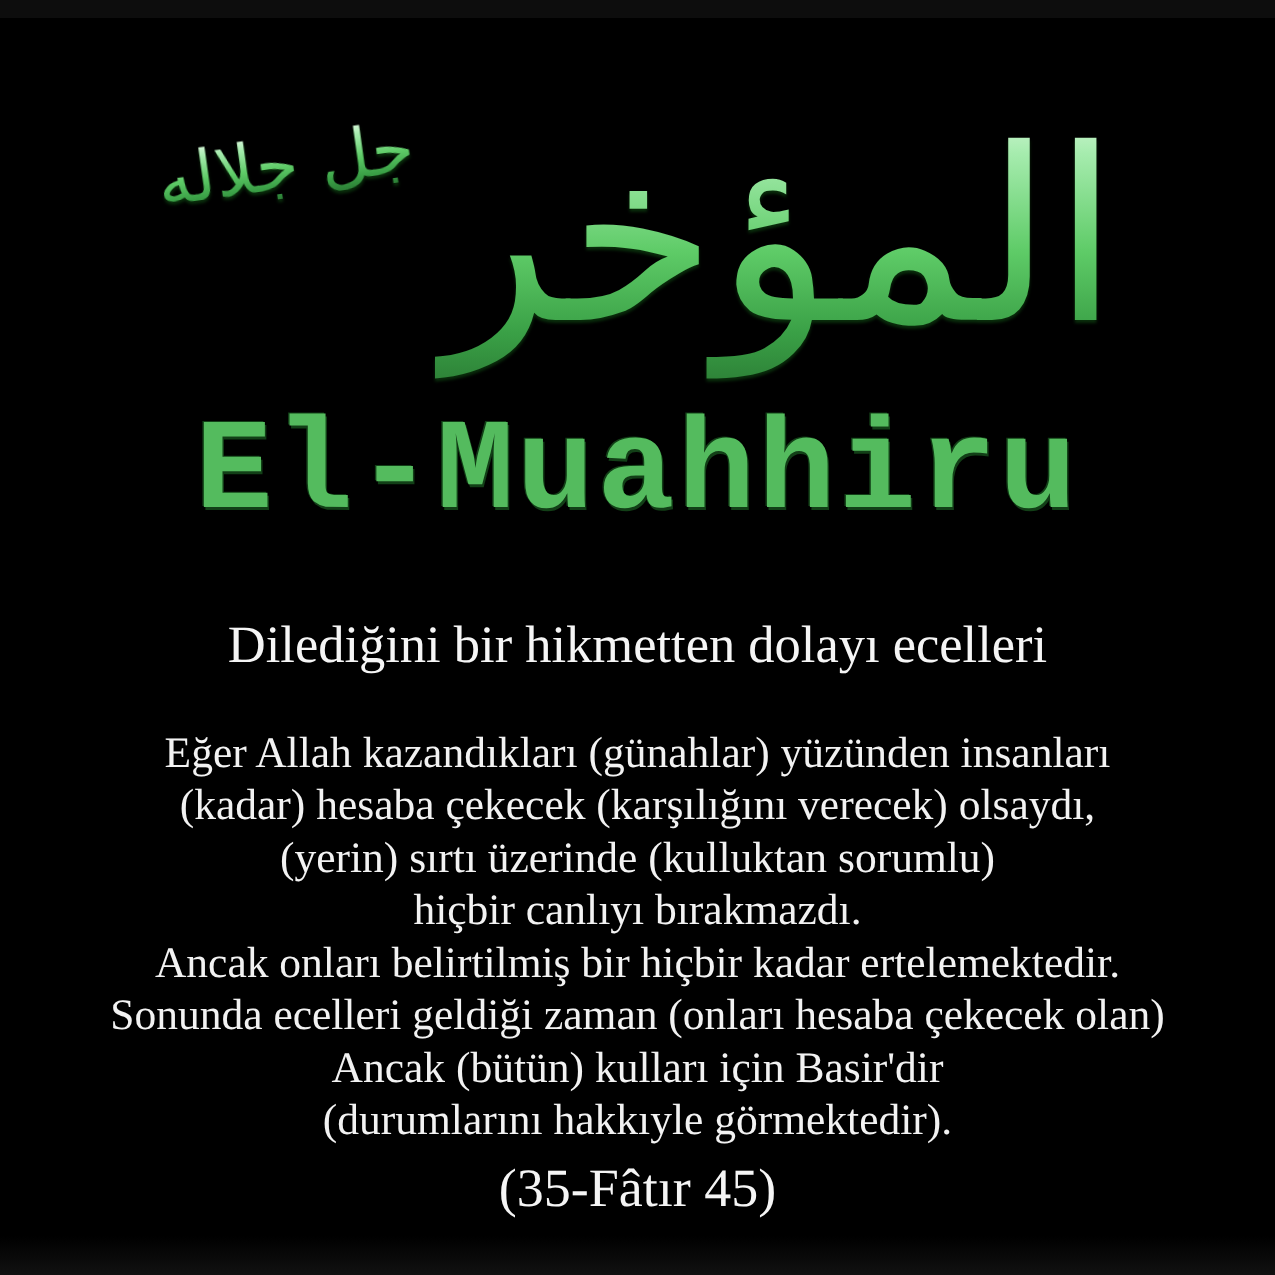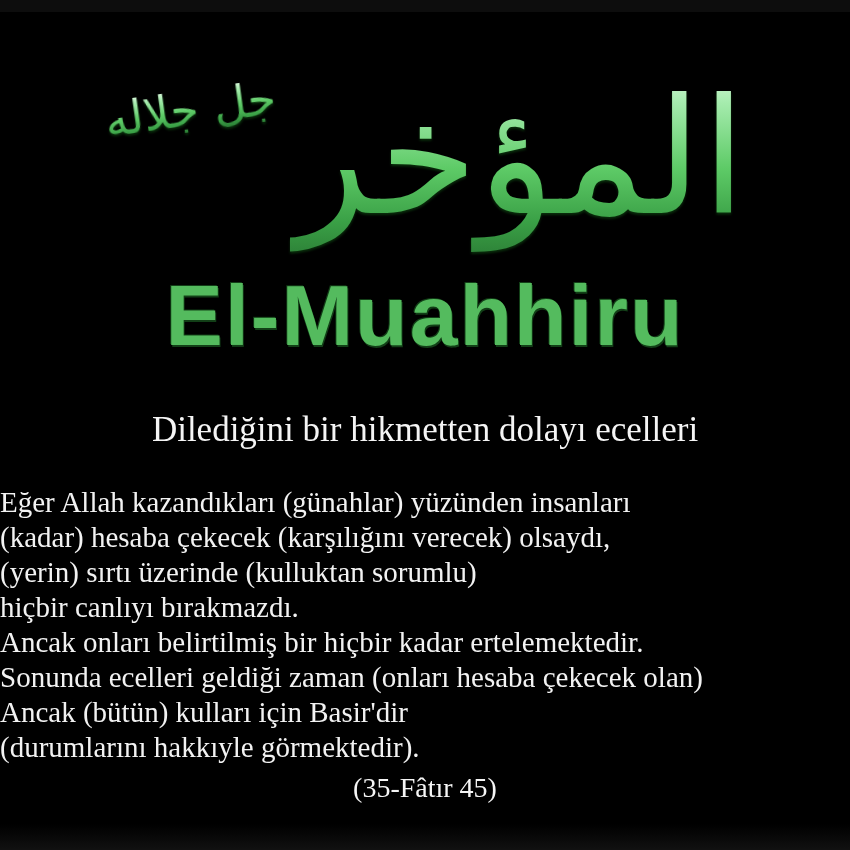--- a/index.html
+++ b/index.html
@@ -67,21 +67,21 @@
   }
 
   
   .title {
     position: absolute;
     top: 270px;
     left: 0;
     width: 100%;
     margin: 0;
     text-align: center;
-    font-family: Liberation Sans, sans-serif;
+    font-family: Liberation Mono, monospace;
     font-weight: bold;
     font-size: 86px;
     line-height: 1.05;
     letter-spacing: 2px;
     color: #54bb5e;
     text-shadow: 1px 2px 0 #123f17, -1px -1px 0 #123f17;
   }
 
   
   .subtitle {
@@ -95,34 +95,35 @@
     line-height: 1.2;
     color: #f5f5f5;
   }
 
   
   .verse {
     position: absolute;
     top: 485px;
     left: 0;
     width: 100%;
+    text-align: center;
     font-size: 29px;
     line-height: 35px;
     color: #f2f2f2;
   }
 
   
   .reference {
     position: absolute;
     top: 771px;
     left: 0;
     width: 100%;
     margin: 0;
     text-align: center;
-    font-size: 28px;
+    font-size: 36px;
     line-height: 1.2;
     color: #f5f5f5;
   }
 </style>
 </head>
 <body>
 
 <div class="poster">
 
   <div class="edge-strip-top"></div>

